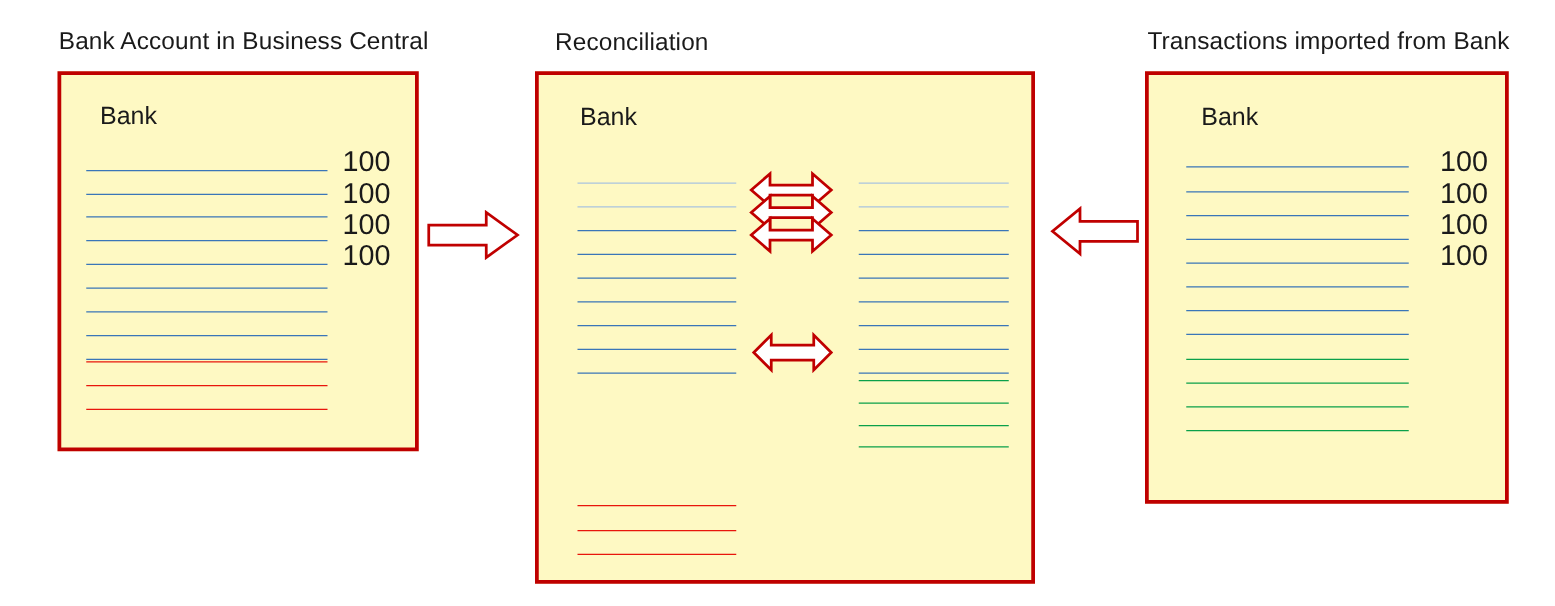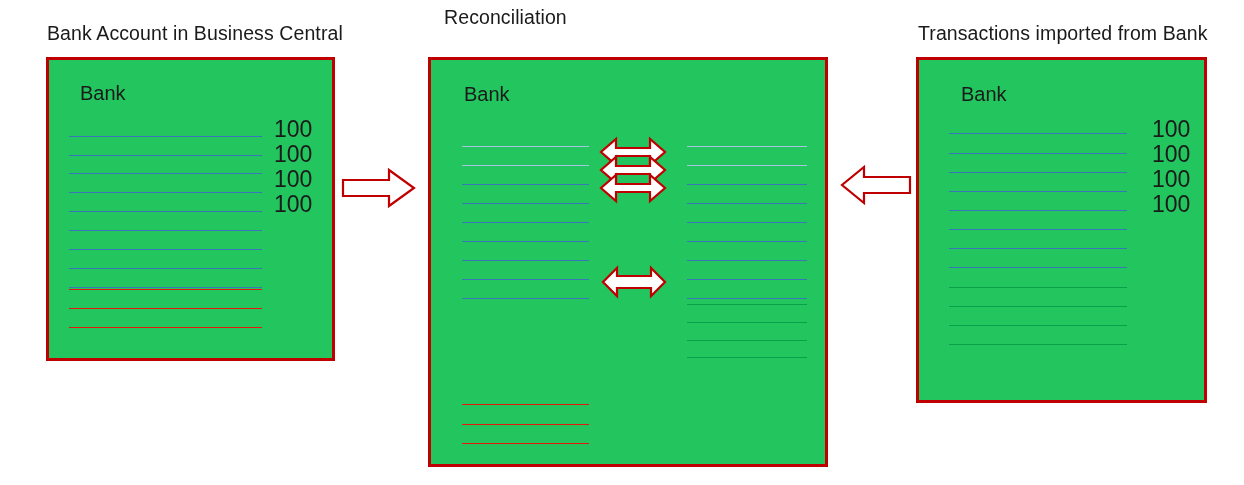--- a/index.html
+++ b/index.html
@@ -22,21 +22,21 @@
   .caption {
     position: absolute;
     font-size: 19.5px;
     color: #1a1a1a;
     white-space: nowrap;
     letter-spacing: 0.1px;
   }
   .panel {
     position: absolute;
     border: 3px solid #bf0000;
-    background: #22c55e;
+    background: #fef9c3;
     box-sizing: border-box;
     padding-left: 12px;
   }
   .panel-title {
     position: absolute;
     font-size: 20px;
     color: #1a1a1a;
     white-space: nowrap;
   }
   .ledger-line {
@@ -63,21 +63,21 @@
     stroke-linejoin: miter;
   }
 </style>
 </head>
 <body>
 
 <div class="stage">
 
   <div class="caption" style="left:47px; top:22px;">Bank Account in Business Central</div>
 
-  <div class="caption" style="left:444px; top:6px;text-align:center;">Reconciliation</div>
+  <div class="caption" style="left:444px; top:23px;text-align:center;">Reconciliation</div>
 
   <div class="caption" style="left:918px; top:22px;">Transactions imported from Bank</div>
 
   <div class="panel" style="left:46px; top:57px; width:289px; height:304px;">
     <div class="panel-title" style="left:31px; top:22px;">Bank</div>
   </div>
 
   <div class="ledger-line" style="left:69px; top:136px;  width:193px; border-top-color:#3a76b8;"></div>
   <div class="ledger-line" style="left:69px; top:155px;  width:193px; border-top-color:#3a76b8;"></div>
   <div class="ledger-line" style="left:69px; top:173px;  width:193px; border-top-color:#3a76b8;"></div>

